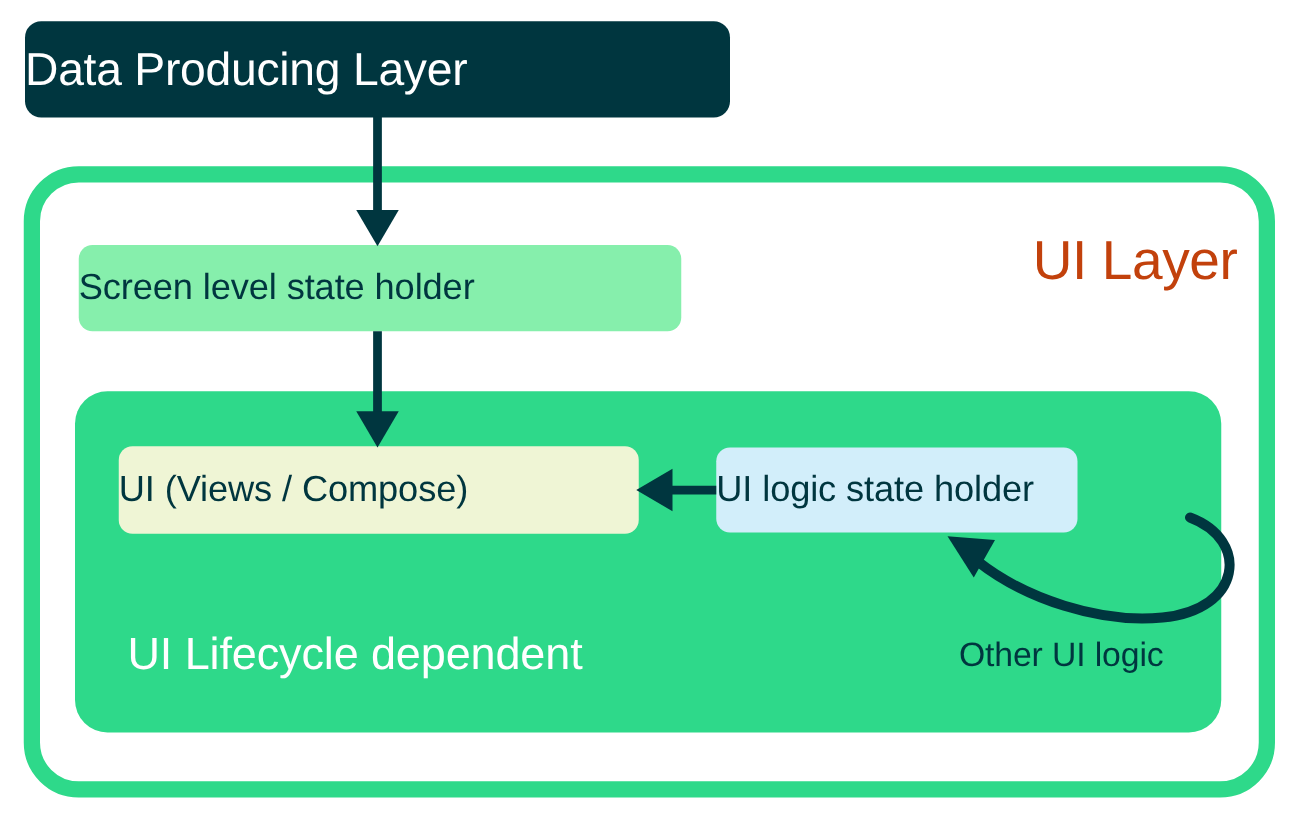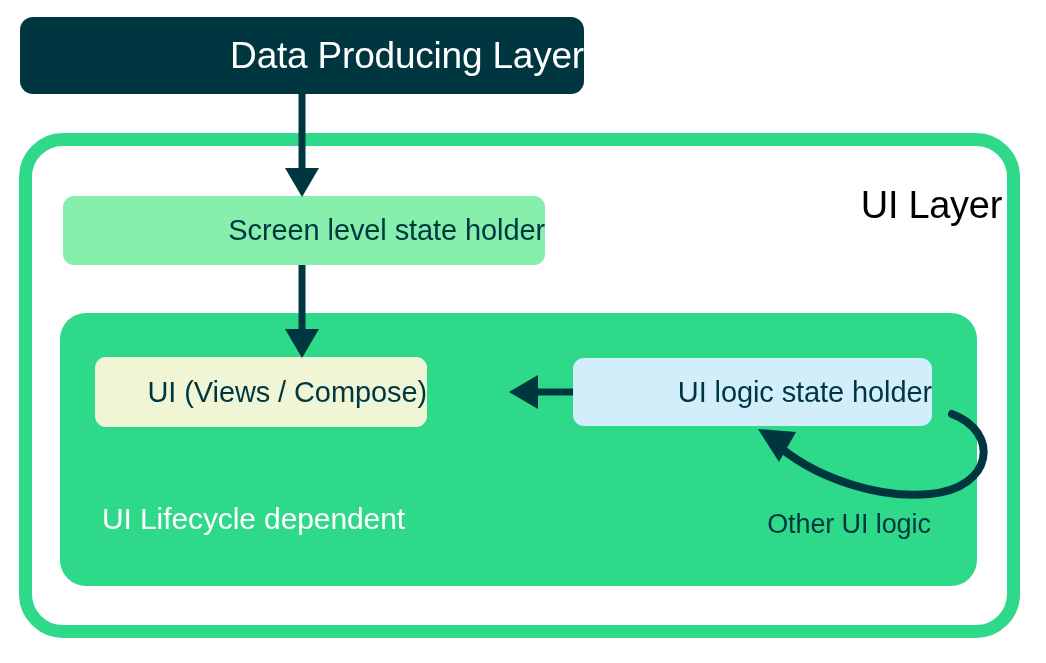--- a/index.html
+++ b/index.html
@@ -15,21 +15,21 @@
     position: relative;
     width: 1046px;
     height: 663px;
     background: #ffffff;
     overflow: hidden;
   }
   .node {
     position: absolute;
     display: flex;
     align-items: center;
-    justify-content: flex-end;
+    justify-content: flex-start;
     box-sizing: border-box;
     white-space: nowrap;
   }
 
   
   #data-producing-layer {
     left: 20px;
     top: 17px;
     width: 564px;
     height: 77px;
@@ -47,75 +47,75 @@
     top: 133px;
     width: 1001px;
     height: 505px;
     border: 13px solid #2ed98a;
     border-radius: 44px;
     box-sizing: border-box;
     background: transparent;
   }
   #ui-layer-title {
     position: absolute;
-    right: 44px;
+    right: 56px;
     top: 184px;
-    font-size: 38px;
-    color: #000000;
+    font-size: 44px;
+    color: #c2410c;
     letter-spacing: -0.3px;
   }
 
   
   #ui-lifecycle-box {
     position: absolute;
     left: 60px;
     top: 313px;
     width: 917px;
     height: 273px;
     background: #2ed98a;
     border-radius: 26px;
   }
   #ui-lifecycle-label {
     position: absolute;
     left: 102px;
     top: 502px;
-    font-size: 30px;
+    font-size: 36px;
     color: #ffffff;
     letter-spacing: -0.1px;
   }
 
   
   #screen-level-state-holder {
     left: 63px;
     top: 196px;
     width: 482px;
     height: 69px;
     background: #86efac;
     border-radius: 11px;
     color: #00363f;
     font-size: 29px;
     letter-spacing: -0.1px;
   }
   #ui-logic-state-holder {
     left: 573px;
     top: 358px;
-    width: 359px;
+    width: 289px;
     height: 68px;
     background: #d2eefa;
     border-radius: 11px;
     color: #00363f;
     font-size: 29px;
     letter-spacing: -0.1px;
   }
 
   
   #ui-views-compose {
     left: 95px;
     top: 357px;
-    width: 332px;
+    width: 416px;
     height: 70px;
     background: #eff5d5;
     border-radius: 11px;
     color: #00363f;
     font-size: 29px;
     letter-spacing: -0.1px;
   }
 
   
   #other-state-holders-label {

